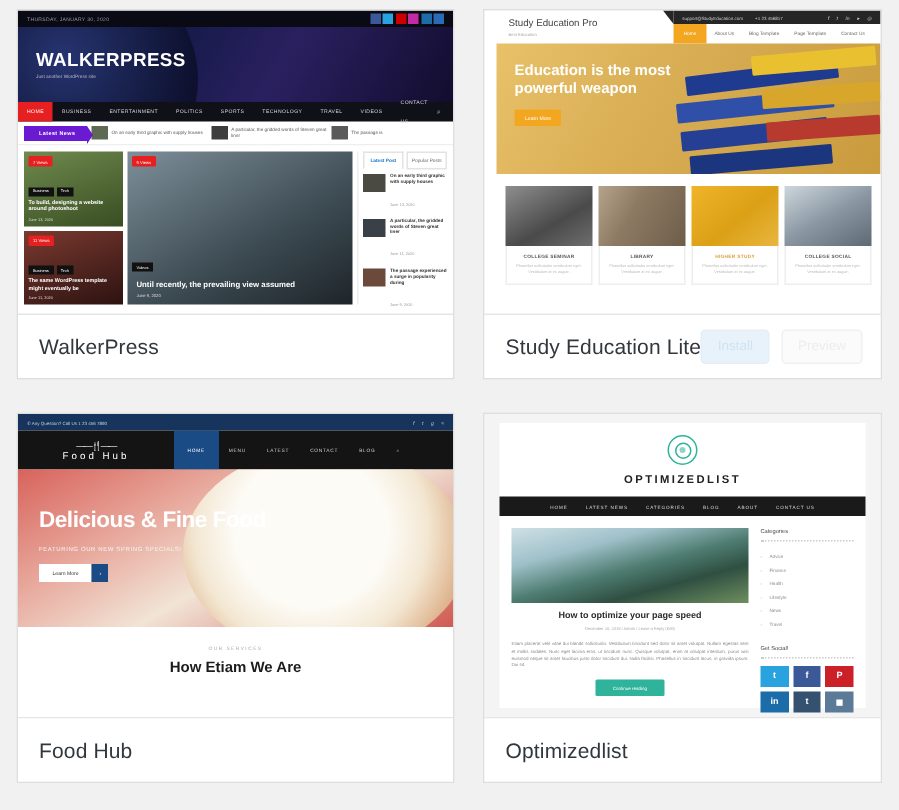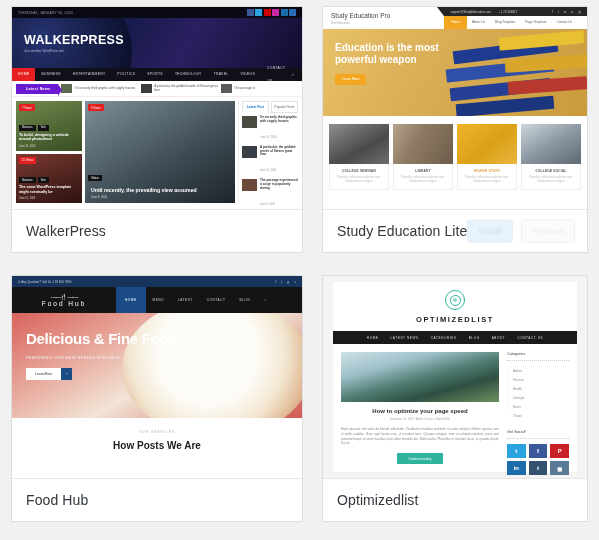--- a/index.html
+++ b/index.html
@@ -148,21 +148,21 @@
     flex: 1; font-size: 3.2px; text-align: center; padding: 3px 0;
     border: 1px solid #e3e3e3; color: #666;
   }
   .wp-tabs div.on { color: #1a73c8; border-bottom-color: #fff; font-weight: 700; }
   .wp-side-item { display: flex; gap: 3px; margin-bottom: 4px; align-items: flex-start; }
   .wp-side-thumb { width: 15px; height: 12px; flex: none; }
   .wp-side-item h5 { font-size: 3.1px; color: #333; font-weight: 700; line-height: 1.25; }
   .wp-side-item em { font-size: 2.6px; color: #999; font-style: normal; }
 
   
-  .se-wrap { background: #fff; height: 100%; }
+  .se-wrap { background: #fff; height: 100%; padding-left: 8px; }
   .se-top { display: flex; height: 22px; }
   .se-logo { width: 46%; padding: 5px 0 0 8px; }
   .se-logo h1 { font-size: 6.5px; color: #444; font-weight: 400; }
   .se-logo p { font-size: 2.8px; color: #aaa; margin-top: 2px; }
   .se-topright { flex: 1; position: relative; }
   .se-black {
     background: #262626; height: 9px; display: flex; align-items: center;
     padding: 0 6px; gap: 8px; position: relative;
   }
   .se-black:before {
@@ -209,21 +209,21 @@
   .fh-menu a { font-size: 3.2px; color: #ccc; padding: 0 7px; letter-spacing: .5px; line-height: 26px; }
   .fh-menu a.active { background: #1b4b85; color: #fff; height: 26px; padding: 0 9px; }
   .fh-hero {
     height: 105px; position: relative; overflow: hidden;
     background: linear-gradient(150deg,#d8635c 0%,#e8a89c 30%,#f1e4d6 55%,#d05a52 100%);
   }
   .fh-hero:after {
     content:''; position:absolute; right:-10px; bottom:-20px; width:190px; height:140px;
     border-radius:50%; background: radial-gradient(circle at 45% 40%,#fdfbf6 38%,#f3e7d2 58%,#e0b893 75%,#cf6b4e);
   }
-  .fh-hero-txt { position: relative; z-index: 2; padding: 18px 0 0 14px; width: 60%; }
+  .fh-hero-txt { position: relative; z-index: 2; padding: 26px 0 0 14px; width: 60%; }
   .fh-hero-txt h2 { font-size: 15px; color: #fff; font-weight: 700; line-height: 1.1; letter-spacing: -.3px; }
   .fh-hero-txt p { font-size: 4px; color: #f4f4f4; margin-top: 7px; letter-spacing: .4px; }
   .fh-cta { display: flex; margin-top: 8px; }
   .fh-cta .b1 { background: #fff; color: #333; font-size: 3.4px; padding: 4px 9px; }
   .fh-cta .b2 { background: #1b4b85; color: #fff; font-size: 3.4px; padding: 4px 5px; }
   .fh-serv { background: #fff; padding: 12px 0 0; text-align: center; height: 61px; }
   .fh-serv .lbl { font-size: 3.2px; color: #aaa; letter-spacing: 1px; }
   .fh-serv h3 { font-size: 10px; color: #1c1c1c; font-weight: 700; margin-top: 6px; }
 
   
@@ -495,21 +495,21 @@
           <h2>Delicious &amp; Fine Food</h2>
           <p>FEATURING OUR NEW SPRING SPECIALS!</p>
           <span class="fh-cta">
             <span class="b1">Learn More</span>
             <span class="b2">›</span>
           </span>
         </div>
       </div>
       <div class="fh-serv">
         <div class="lbl">OUR SERVICES</div>
-        <h3>How Posts We Are</h3>
+        <h3>How Etiam We Are</h3>
       </div>
     </div>
     <div class="card-footer">
       <span class="card-title">Food Hub</span>
       <span class="card-actions hidden-actions">
         <span class="btn btn-install">Install</span>
         <span class="btn btn-preview">Preview</span>
       </span>
     </div>
   </div>

